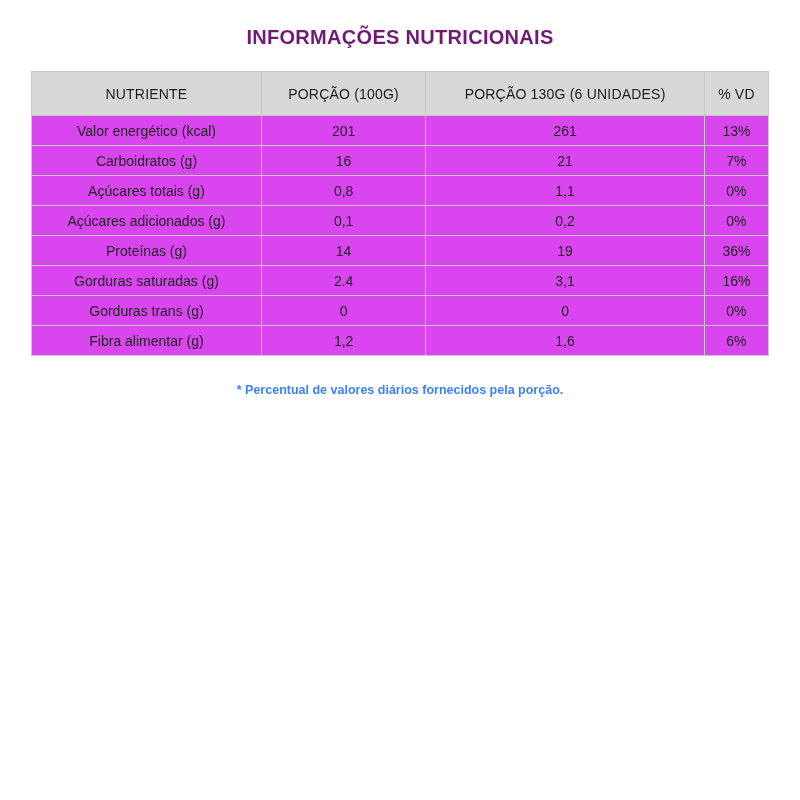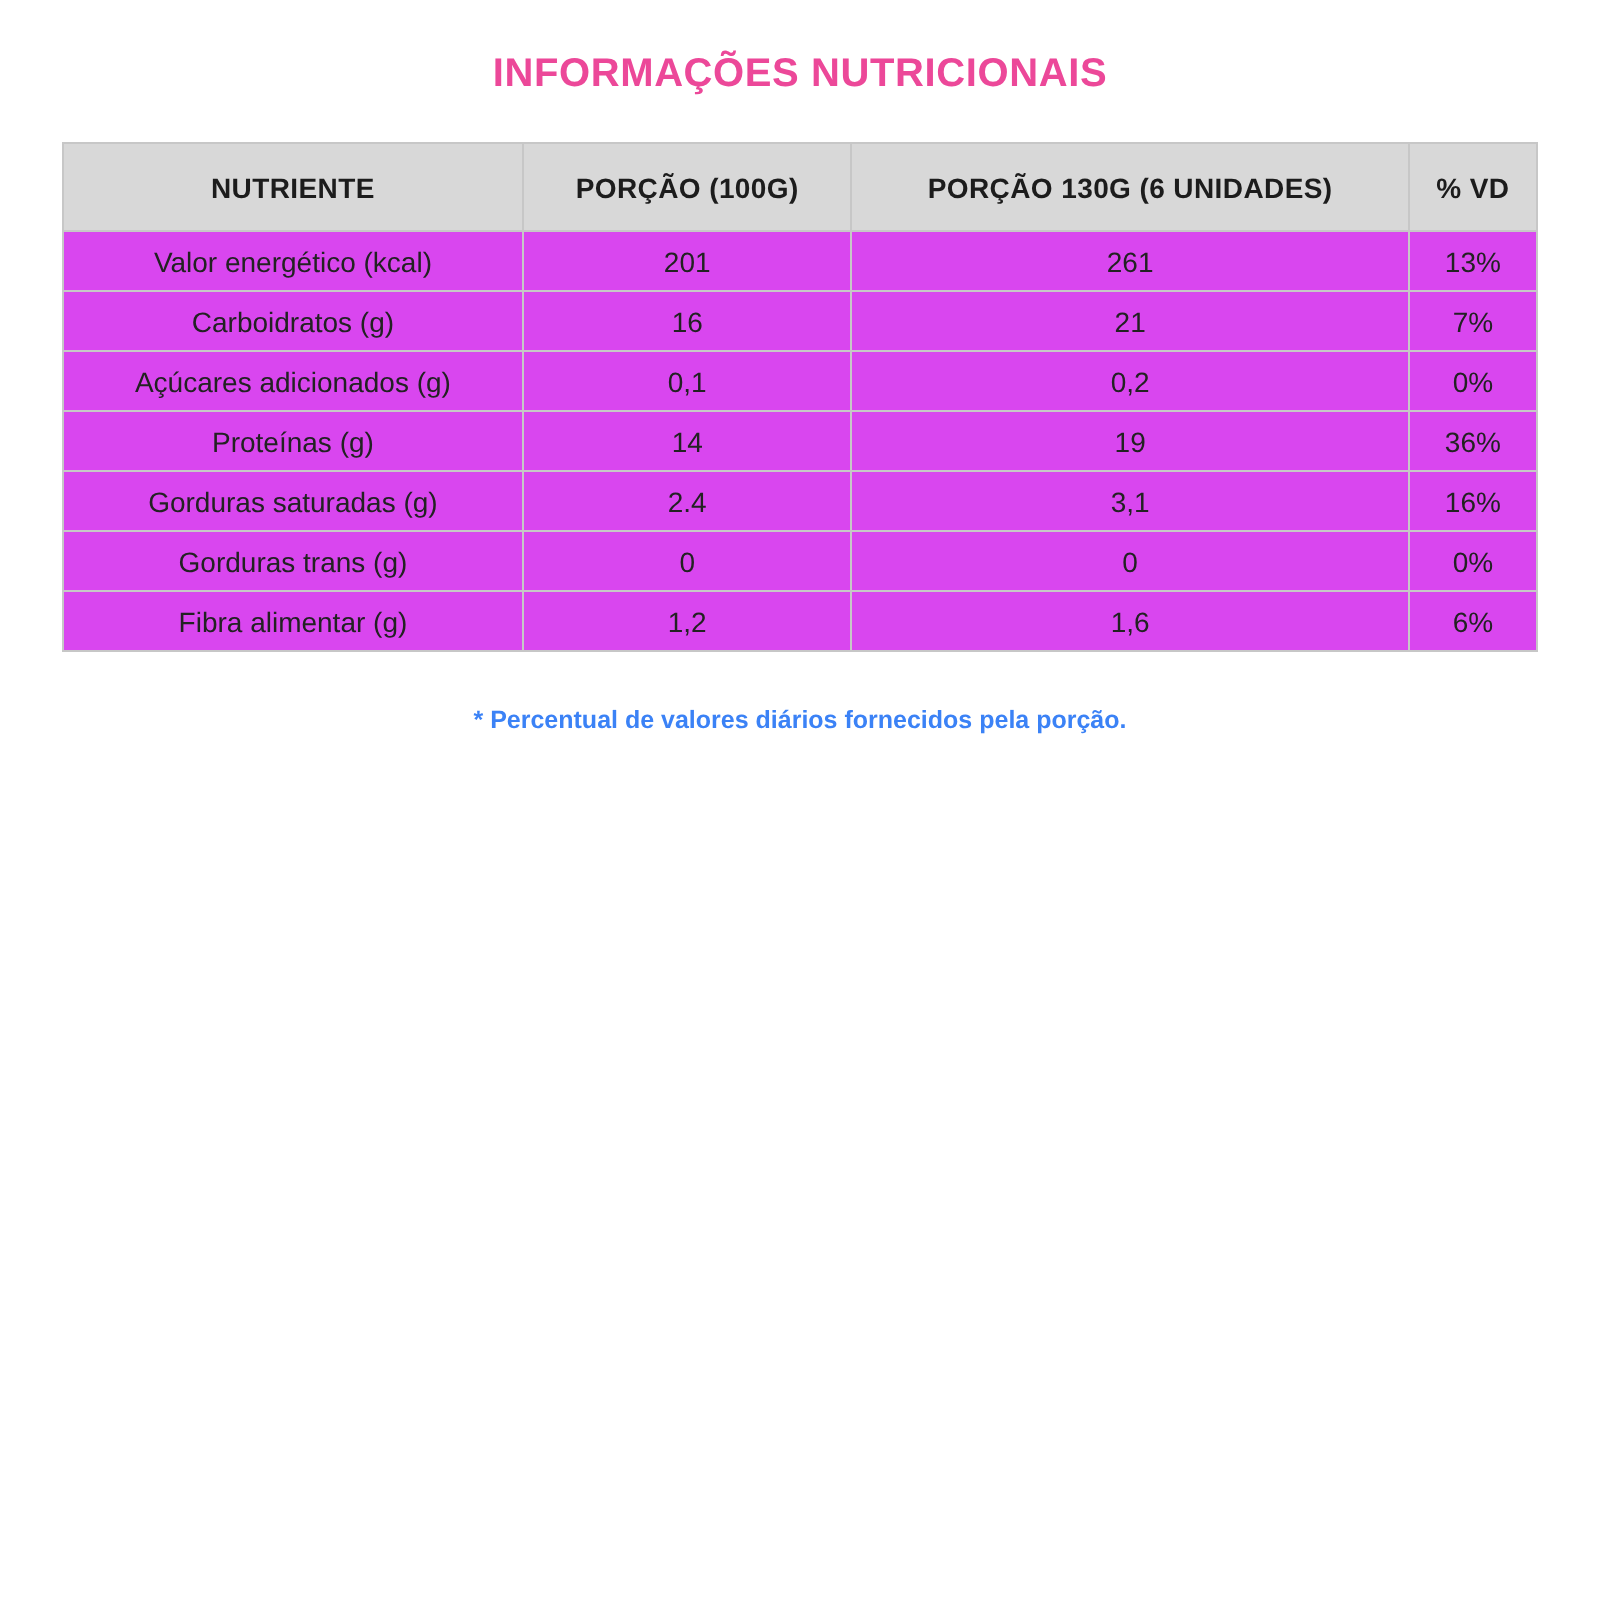--- a/index.html
+++ b/index.html
@@ -15,41 +15,41 @@
     width: 800px;
     height: 800px;
     position: relative;
   }
   .title {
     text-align: center;
     padding-top: 26px;
     font-size: 20px;
     font-weight: bold;
     letter-spacing: 0.3px;
-    color: #ec4899;
+    color: #701a75;
   }
   .table-wrap {
     margin: 22px 31px 0 31px;
   }
   table.nutrition {
     width: 100%;
     border-collapse: collapse;
     table-layout: fixed;
   }
   table.nutrition th,
   table.nutrition td {
     border: 1px solid #c7c7c7;
     text-align: center;
     vertical-align: middle;
     font-size: 14px;
   }
   table.nutrition th {
     background: #d8d8d8;
     height: 44px;
-    font-weight: bold;
+    font-weight: normal;
     letter-spacing: 0.2px;
     color: #1c1c1c;
   }
   table.nutrition td {
     background: #d946ef;
     height: 30px;
     font-weight: normal;
     color: #222222;
   }
   col.c-nutrient { width: 31.2%; }
@@ -94,20 +94,26 @@
           <td>261</td>
           <td>13%</td>
         </tr>
         <tr>
           <td>Carboidratos (g)</td>
           <td>16</td>
           <td>21</td>
           <td>7%</td>
         </tr>
         <tr>
+          <td>Açúcares totais (g)</td>
+          <td>0,8</td>
+          <td>1,1</td>
+          <td>0%</td>
+        </tr>
+        <tr>
           <td>Açúcares adicionados (g)</td>
           <td>0,1</td>
           <td>0,2</td>
           <td>0%</td>
         </tr>
         <tr>
           <td>Proteínas (g)</td>
           <td>14</td>
           <td>19</td>
           <td>36%</td>

